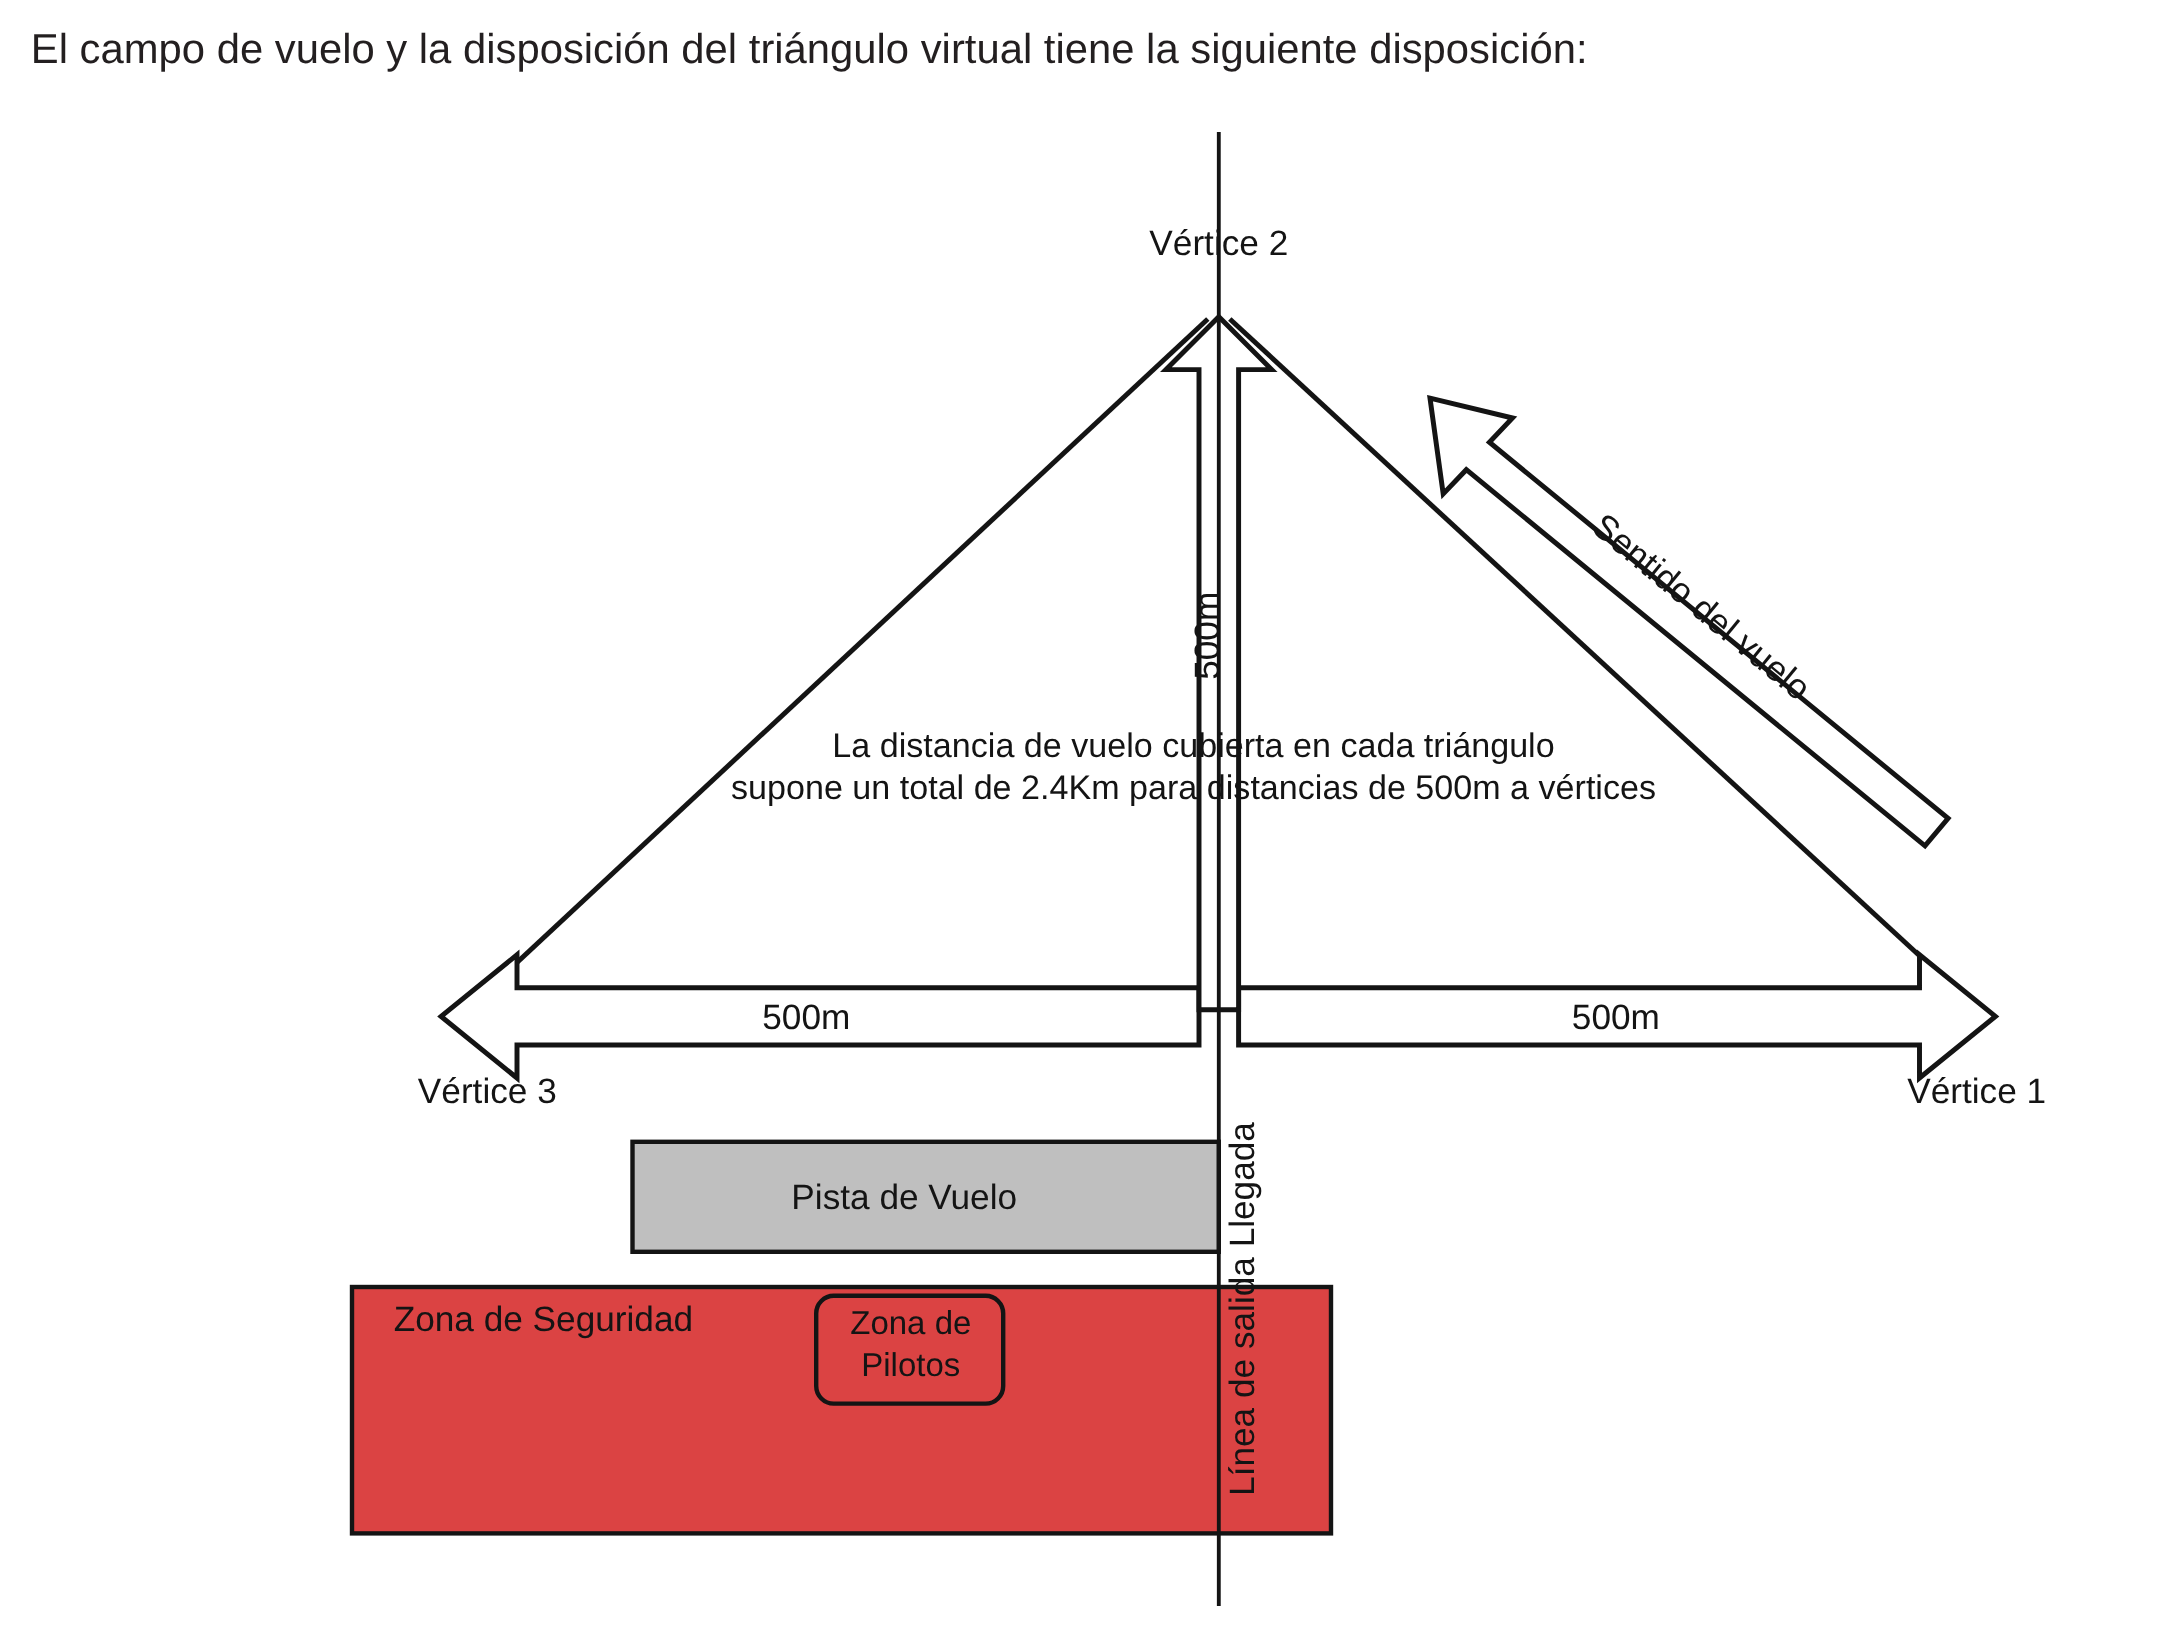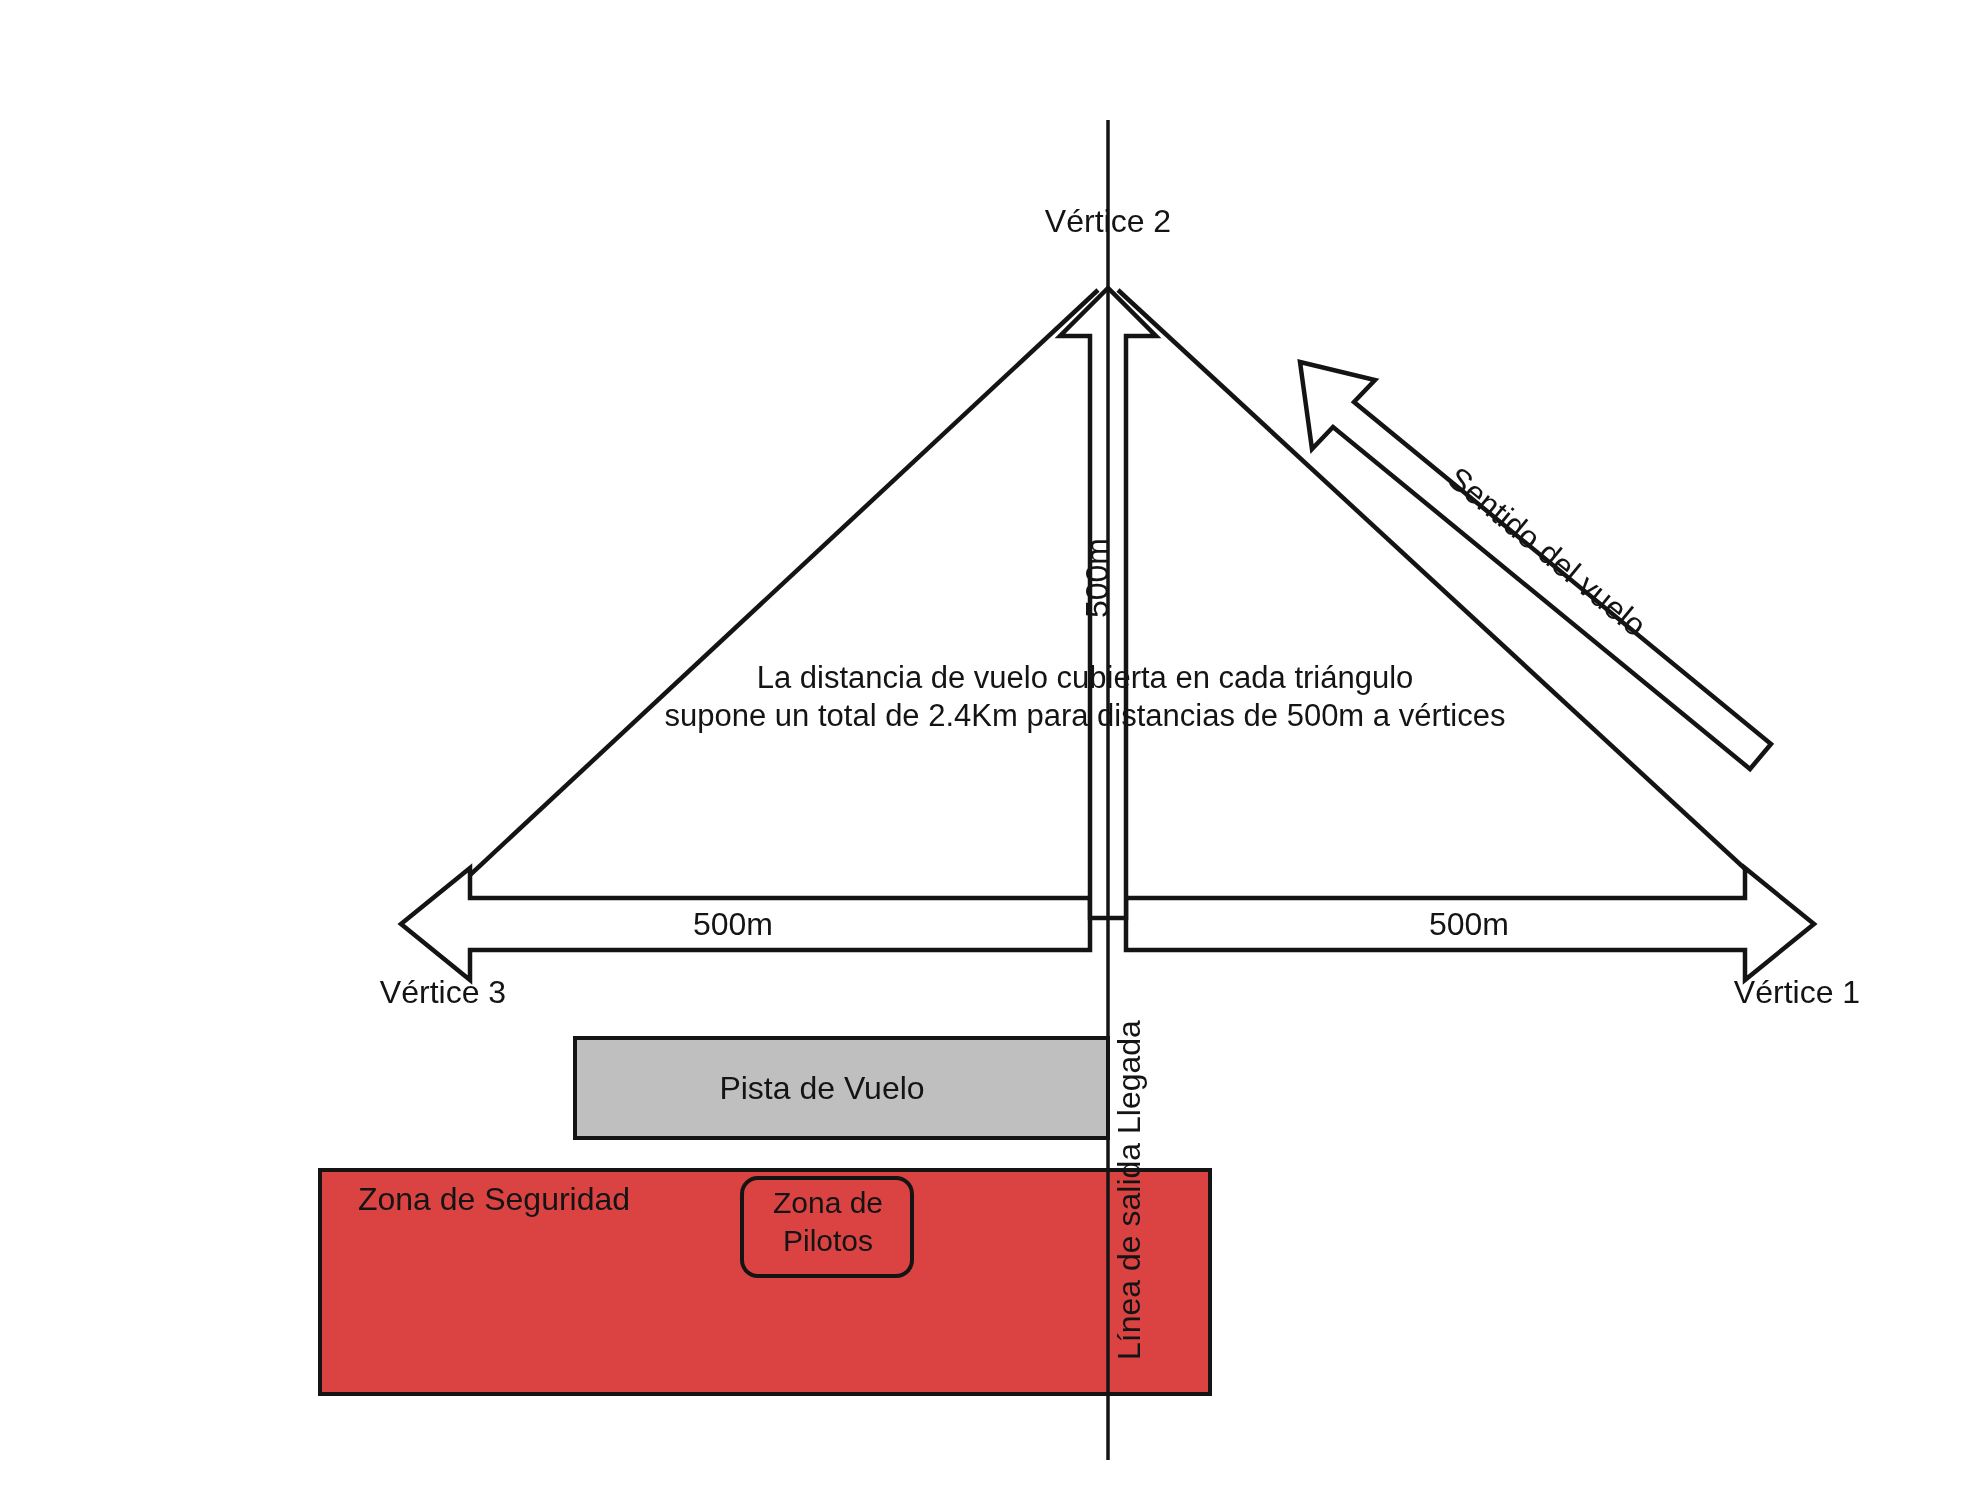--- a/index.html
+++ b/index.html
@@ -38,20 +38,21 @@
   .diag-text {
     font-family: "Liberation Sans", sans-serif;
     fill: #141414;
   }
 </style>
 </head>
 <body>
 
 <div id="page">
 
+  <div id="title">El campo de vuelo y la disposición del triángulo virtual tiene la siguiente disposición:</div>
 
   <svg id="canvas" viewBox="0 0 1984 1485">
 
     <rect x="320" y="1170" width="890" height="224" fill="#DB4343" stroke="#141414" stroke-width="4"></rect>
 
     <rect x="575" y="1038" width="533" height="100" fill="#BFBFBF" stroke="#141414" stroke-width="4"></rect>
 
     <rect x="742" y="1178" width="170" height="98" rx="16" ry="16" fill="none" stroke="#141414" stroke-width="4"></rect>
 
     <line x1="1108" y1="120" x2="1108" y2="1460" stroke="#141414" stroke-width="3.5"></line>

